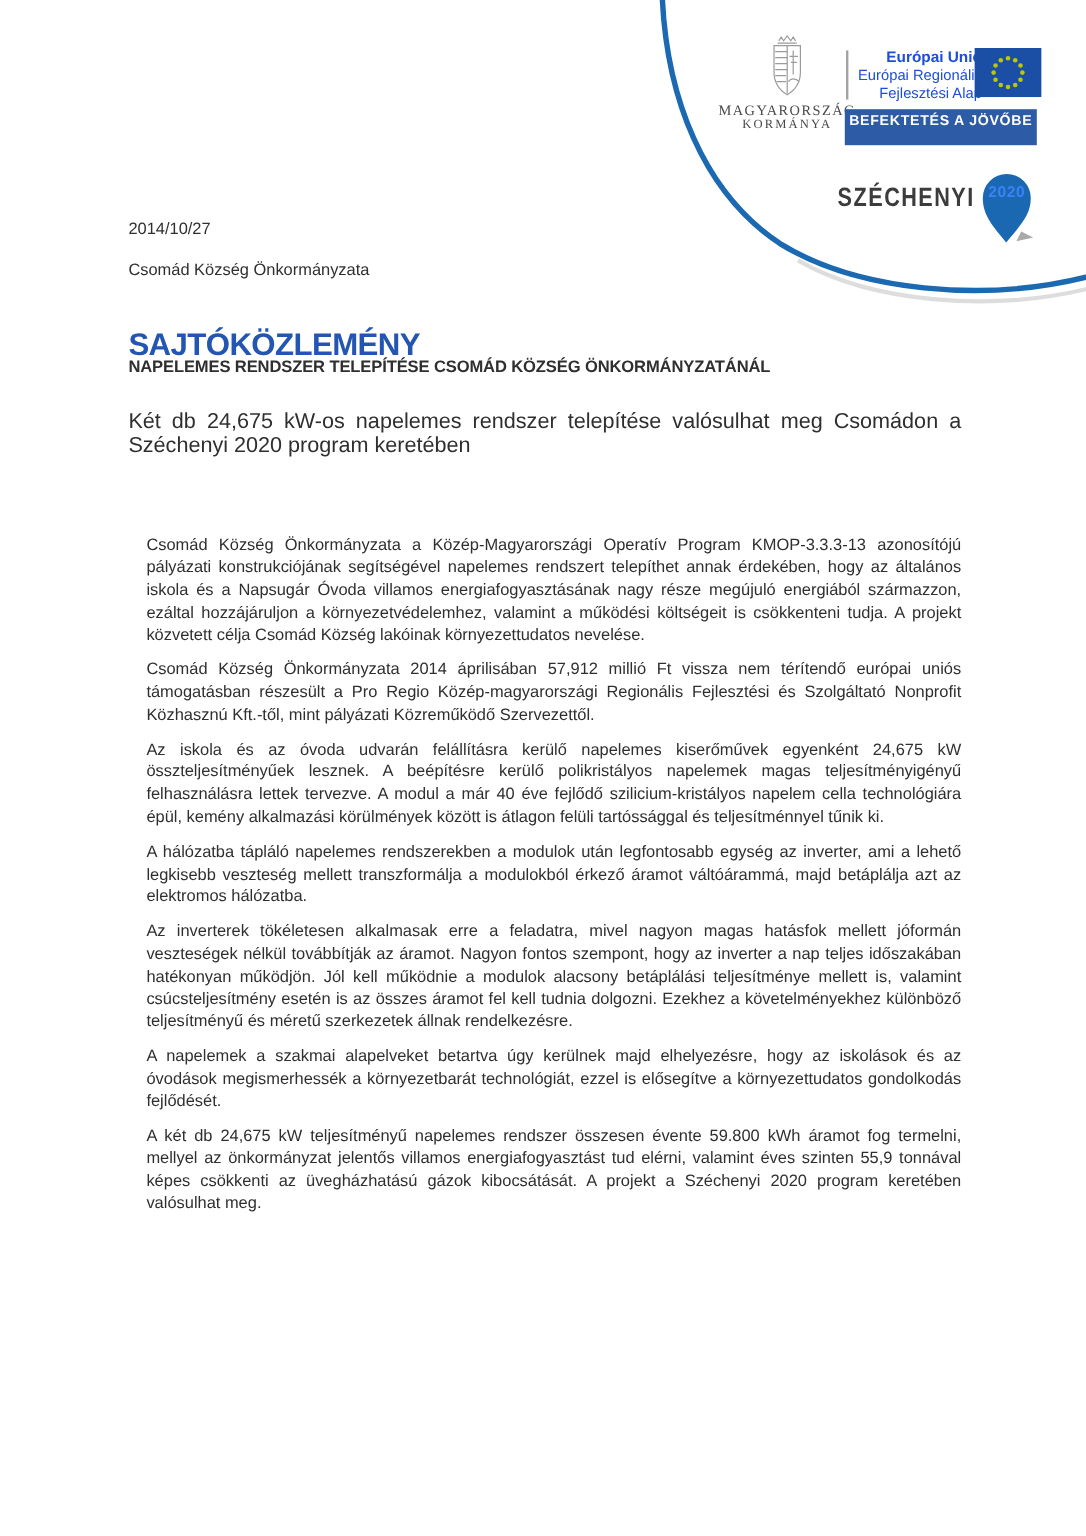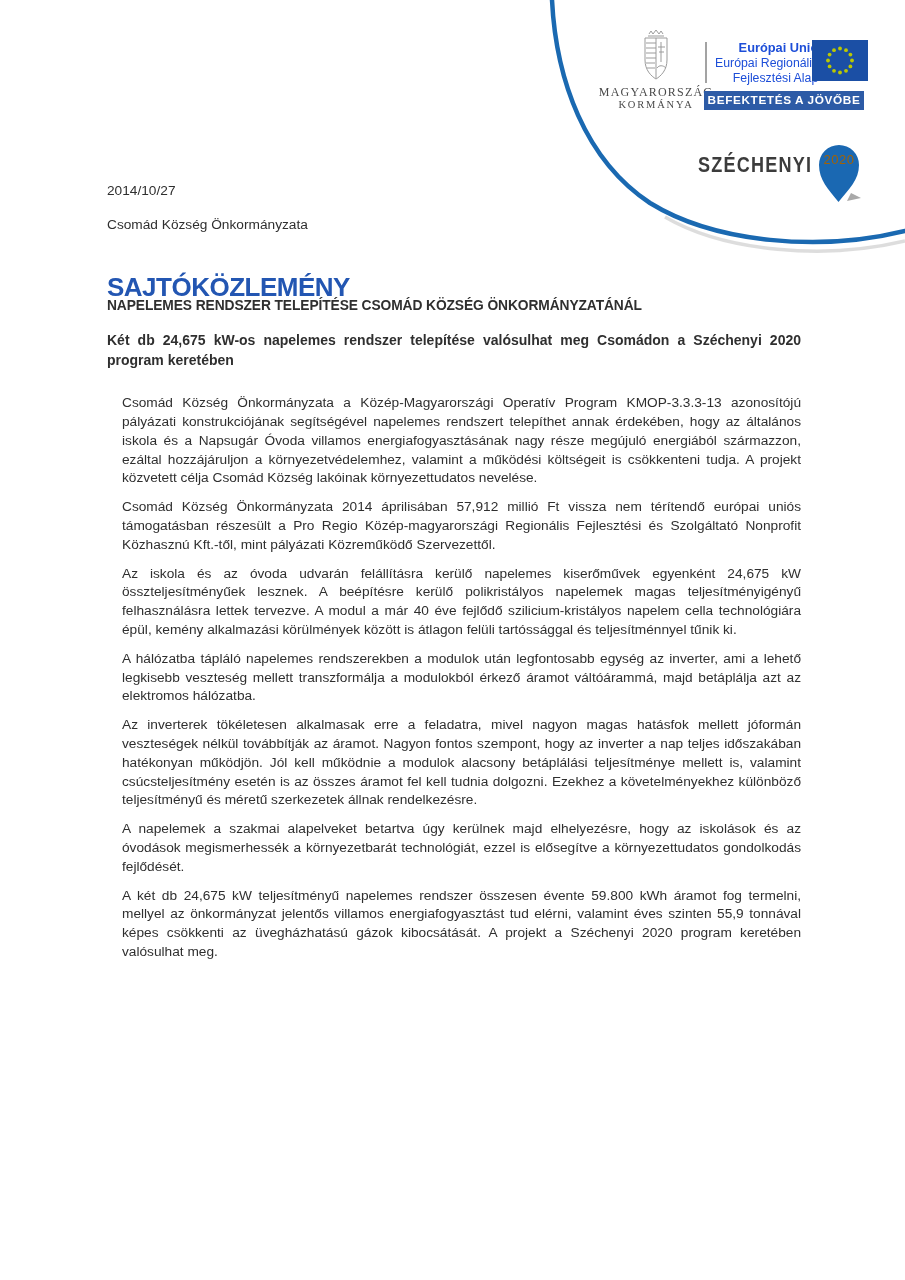--- a/index.html
+++ b/index.html
@@ -15,44 +15,44 @@
   .gov-logo .crest { display:block; margin:0 auto 4px; }
   .gov-line1 { font-family:"Liberation Serif", serif; font-size:12px; letter-spacing:1.2px; line-height:13px; }
   .gov-line2 { font-family:"Liberation Serif", serif; font-size:10.5px; letter-spacing:1.8px; line-height:12px; }
 
   
   .eu-divider { position:absolute; left:705px; top:42px; width:2px; height:41px; background:#a3a3a3; }
   .eu-text { position:absolute; left:715px; top:40px; color:#1d4ed8; font-size:12.3px; line-height:15.5px;text-align:right; }
   .eu-text .b { font-weight:bold; font-size:12.8px; }
   .eu-flag { position:absolute; left:812px; top:40px; }
   .banner {
-    position:absolute; left:704px; top:91px; width:160px; height:19px;
+    position:absolute; left:704px; top:91px; width:160px; height:30px;
     background:#2d5ba6; color:#ffffff; font-weight:bold; font-size:11.8px;
     letter-spacing:0.6px; text-align:center; line-height:19px;
   }
 
   
   .szechenyi-word {
     position:absolute; left:698px; top:152px; color:#3c3c3c; font-weight:bold;
     font-size:22px; letter-spacing:1.5px; transform:scaleX(0.82); transform-origin:left center;
     white-space:nowrap;
   }
   .pin-wrap { position:absolute; left:817px; top:143px; width:48px; height:62px; }
   .pin-year {
     position:absolute; left:0px; top:9px; width:44px; text-align:center;
-    color:#a16207; font-size:13px; letter-spacing:0.5px; font-weight:normal;
+    color:#3b82f6; font-size:13px; letter-spacing:0.5px; font-weight:bold;
   }
 
   
   .content { position:absolute; left:107px; top:182px; width:694px; color:#2f2f2f; font-size:13.7px; line-height:18.8px; }
   .date { margin:0 0 15px 0; }
   .org  { font-weight:normal; margin:0 0 43px 0; }
   .title { color:#2356b2; font-weight:bold; font-size:26px; letter-spacing:-0.5px; margin:0 0 1px 0; }
-  .headline { font-weight:bold; font-size:13.8px; letter-spacing:-0.1px; margin:0 0 15px 0; }
-  .lead { font-weight:bold; font-size:14px; line-height:19.5px; text-align:justify; margin:0 0 24px 0; }
+  .headline { font-weight:bold; font-size:13.8px; letter-spacing:-0.1px; margin:0 0 26px 0; }
+  .lead { font-weight:normal; font-size:18px; line-height:19.5px; text-align:justify; margin:0 0 64px 0; }
   .body-p { text-align:justify; margin:0 0 10px 15px; }
 </style>
 </head>
 <body>
 
 <div class="page">
 
   <svg class="arc-svg" viewBox="0 0 905 300" aria-hidden="true">
     <path d="M 665 217 C 725 252, 825 260, 905 241" fill="none" stroke="#d4d4d4" stroke-width="3.5" opacity="0.8"></path>
     <path d="M 552 0 C 556 80, 585 160, 650 203 C 715 243, 820 252, 905 231" fill="none" stroke="#1a69b1" stroke-width="4.5" stroke-linecap="round"></path>

